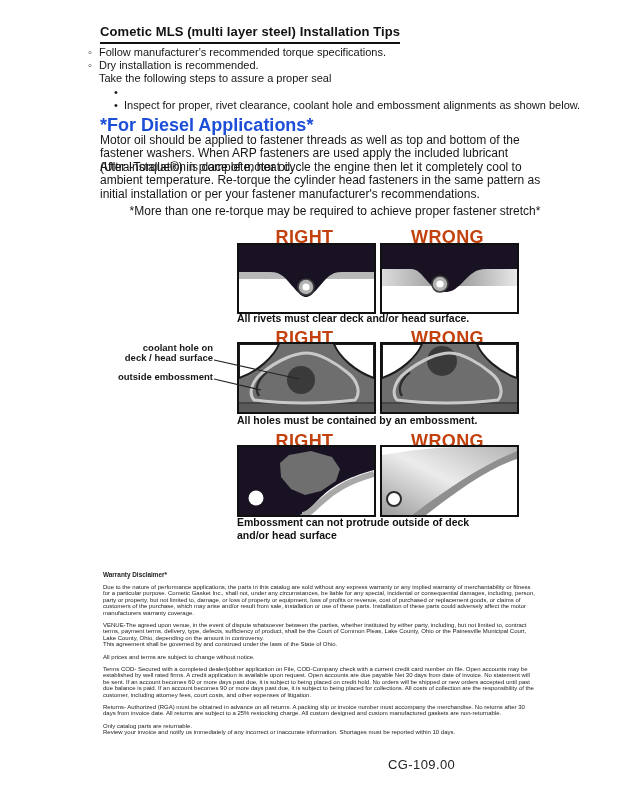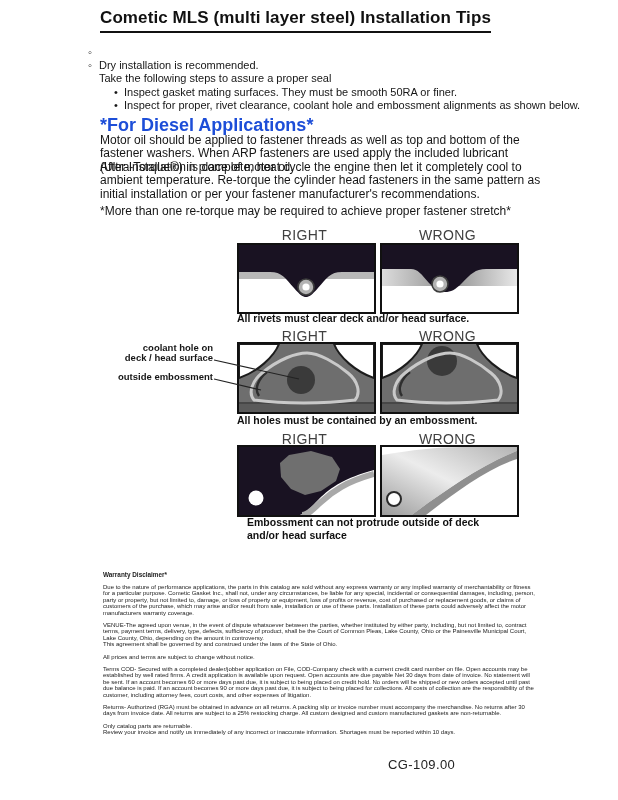--- a/index.html
+++ b/index.html
@@ -1,27 +1,27 @@
 <!DOCTYPE html>
 <html><head>
 <meta charset="utf-8">
 <style>
   html,body{margin:0;padding:0;background:#ffffff;}
   body{width:618px;height:800px;position:relative;font-family:"Liberation Sans",sans-serif;color:#1a1a1a;overflow:hidden;}
   .abs{position:absolute;}
-  .page-title{left:100px;top:8px;font-size:17px;font-weight:bold;color:#111;
+  .page-title{left:100px;top:24px;font-size:13px;font-weight:bold;color:#111;
     border-bottom:2px solid #111;padding-bottom:3px;display:inline-block;letter-spacing:.1px;}
   .bullets{left:88px;top:46px;font-size:11px;line-height:13.2px;color:#161616;}
   .b-row{display:flex;}
   .b-mark{width:11px;flex:0 0 11px;text-align:left;}
   .b-sub{margin-left:26px;}
   .b-sub .b-mark{width:10px;flex:0 0 10px;}
   .diesel-head{left:100px;top:115px;font-size:18px;font-weight:bold;color:#1d4ed8;}
   .para{left:100px;width:442px;font-size:12px;line-height:13.4px;color:#161616;}
-  .hdr{width:139px;text-align:center;font-weight:normal;font-size:14px;color:#404040;letter-spacing:.4px;}
+  .hdr{width:139px;text-align:center;font-weight:bold;font-size:18px;color:#c2410c;letter-spacing:.4px;}
   .panel{width:135px;height:68px;border:2px solid #111;background:#fff;}
   .panel svg{display:block;width:135px;height:68px;}
   .panel1{height:67px;}
   .panel1 svg{height:67px;}
   .cap{left:237px;font-weight:bold;font-size:10.5px;line-height:12.6px;color:#111;}
   .sidelabel{width:155px;text-align:right;font-size:9.5px;line-height:10px;color:#161616;font-weight:bold;}
   .legal{left:103px;top:572px;width:434px;font-size:6px;line-height:6.4px;color:#222;}
   .legal p{margin:0 0 6px 0;}
   .legal .lh{font-weight:bold;font-size:6.4px;margin-bottom:5.5px;}
   .legal .tight{margin-bottom:0;}
@@ -29,44 +29,44 @@
   .leader{overflow:visible;}
 </style>
 </head>
 <body>
 
 <div class="abs page-title">Cometic MLS (multi layer steel) Installation Tips</div>
 
 <div class="abs bullets">
   <div class="b-row">
     <span class="b-mark">◦</span>
+    <span>Follow manufacturer's recommended torque specifications.</span>
   </div>
   <div class="b-row">
     <span class="b-mark">◦</span>
     <span>Dry installation is recommended.</span>
   </div>
   <div class="b-row">
     <span class="b-mark"></span>
 
     <span>Take the following steps to assure a proper seal</span>
   </div>
   <div class="b-row b-sub">
     <span class="b-mark">•</span>
-    <span>Inspect gasket mating surfaces.  They must be smooth 50RA or finer.</span>
   </div>
   <div class="b-row b-sub">
     <span class="b-mark">•</span>
     <span>Inspect for proper, rivet clearance, coolant hole and embossment alignments as shown below.</span>
   </div>
 </div>
 
 <div class="abs diesel-head">*For Diesel Applications*</div>
 <div class="abs para" style="top:134px;">Motor oil should be applied to fastener threads as well as top and bottom of the fastener washers. When ARP fasteners are used apply the included lubricant (Ultra-Torque®) in place of motor oil.</div>
 <div class="abs para" style="top:161px;">After Installation is complete, heat cycle the engine then let it completely cool to ambient temperature. Re-torque the cylinder head fasteners in the same pattern as initial installation or per your fastener manufacturer's recommendations.</div>
-<div class="abs para" style="top:205px;width:470px;">*More than one re-torque may be required to achieve proper fastener stretch*</div>
+<div class="abs para" style="top:205px;width:470px;text-align:center;">*More than one re-torque may be required to achieve proper fastener stretch*</div>
 
 <div class="abs hdr" style="left:235px;top:227px;">RIGHT</div>
 <div class="abs hdr" style="left:378px;top:227px;">WRONG</div>
 
 <div class="abs panel panel1" style="left:237px;top:243px;">
   <svg viewBox="0 0 135 67">
     <rect width="135" height="67" fill="#ffffff"></rect>
     <rect x="0" y="27" width="135" height="7" fill="#b8b8b8"></rect>
     <path d="M0 0 H135 V27 H103 C91 27 88 33 79 43 C73 50 70 52 67 52 C64 52 61 50 55 43 C46 33 43 27 31 27 H0 Z" fill="#191222"></path>
     <circle cx="67" cy="42" r="8" fill="#b3b3b3" stroke="#3c3c3c" stroke-width="1.6"></circle>
@@ -157,21 +157,21 @@
           <stop offset="1" stop-color="#b4b4b4"></stop>
       </linearGradient>
     </defs>
     <rect width="135" height="68" fill="#ffffff"></rect>
     <path d="M135 4 C96 20 60 46 30 68 H44 C70 48 104 22 135 12 Z" fill="#8f8f8f"></path>
     <path d="M0 8 C30 3 55 0 80 0 H135 V4 C96 20 60 46 30 68 H0 Z" fill="url(#g3)"></path>
     <path d="M135 4 C96 20 60 46 30 68 H40 C68 46 100 22 135 8 Z" fill="#8f8f8f"></path>
     <circle cx="12" cy="52" r="7" fill="#ffffff" stroke="#2a2a2a" stroke-width="2"></circle>
   </svg>
 </div>
-<div class="abs cap" style="top:516px;width:256px;margin-left:10px;">Embossment can not protrude outside of deck and/or head surface</div>
+<div class="abs cap" style="top:516px;width:256px;">Embossment can not protrude outside of deck and/or head surface</div>
 
 <div class="abs legal">
   <p class="lh">Warranty Disclaimer*</p>
   <p>Due to the nature of performance applications, the parts in this catalog are sold without any express warranty or any implied warranty of merchantability or fitness for a particular purpose.  Cometic Gasket Inc., shall not, under any circumstances, be liable for any special, incidental or consequential damages, including, person, party or property, but not limited to, damage, or loss of property or equipment, loss of profits or revenue, cost of purchased or replacement goods, or claims of customers of the purchase, which may arise and/or result from sale, installation or use of these parts.  Installation of these parts could adversely affect the motor manufacturers warranty coverage.</p>
   <p class="tight">VENUE-The agreed upon venue, in the event of dispute whatsoever between the parties, whether instituted by either party, including, but not limited to, contract terms, payment terms, delivery, type, defects, sufficiency of product, shall be the Court of Common Pleas, Lake County, Ohio or the Painesville Municipal Court, Lake County, Ohio, depending on the amount in controversy.</p>
   <p>This agreement shall be governed by and construed under the laws of the State of Ohio.</p>
   <p>All prices and terms are subject to change without notice.</p>
   <p>Terms COD- Secured with a completed dealer/jobber application on File, COD-Company check with a current credit card number on file.  Open accounts may be established by well rated firms.  A credit application is available upon request.  Open accounts are due payable Net 30 days from date of invoice.  No statement will be sent.  If an account becomes 60 or more days past due, it is subject to being placed on credit hold.  No orders will be shipped or new orders accepted until past due balance is paid.  If an account becomes 90 or more days past due, it is subject to being placed for collections.  All costs of collection are the responsibility of the customer, including attorney fees, court costs, and other expenses of litigation.</p>
   <p>Returns- Authorized (RGA) must be obtained in advance on all returns.  A packing slip or invoice number must accompany the merchandise.  No returns after 30 days from invoice date.  All returns are subject to a 25% restocking charge.  All custom designed and custom manufactured gaskets are non-returnable.</p>
   <p class="tight">Only catalog parts are returnable.</p>

